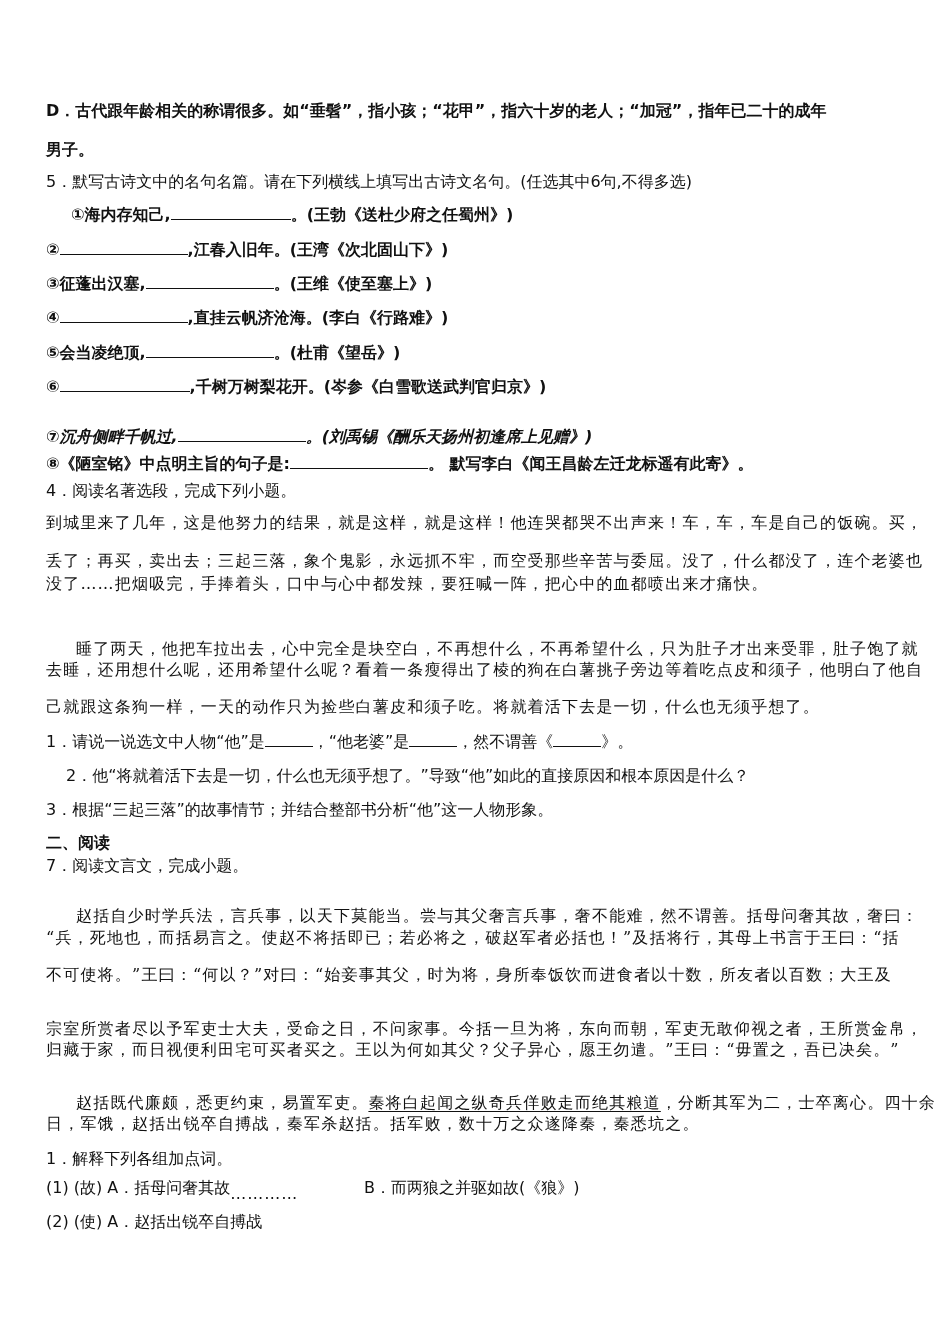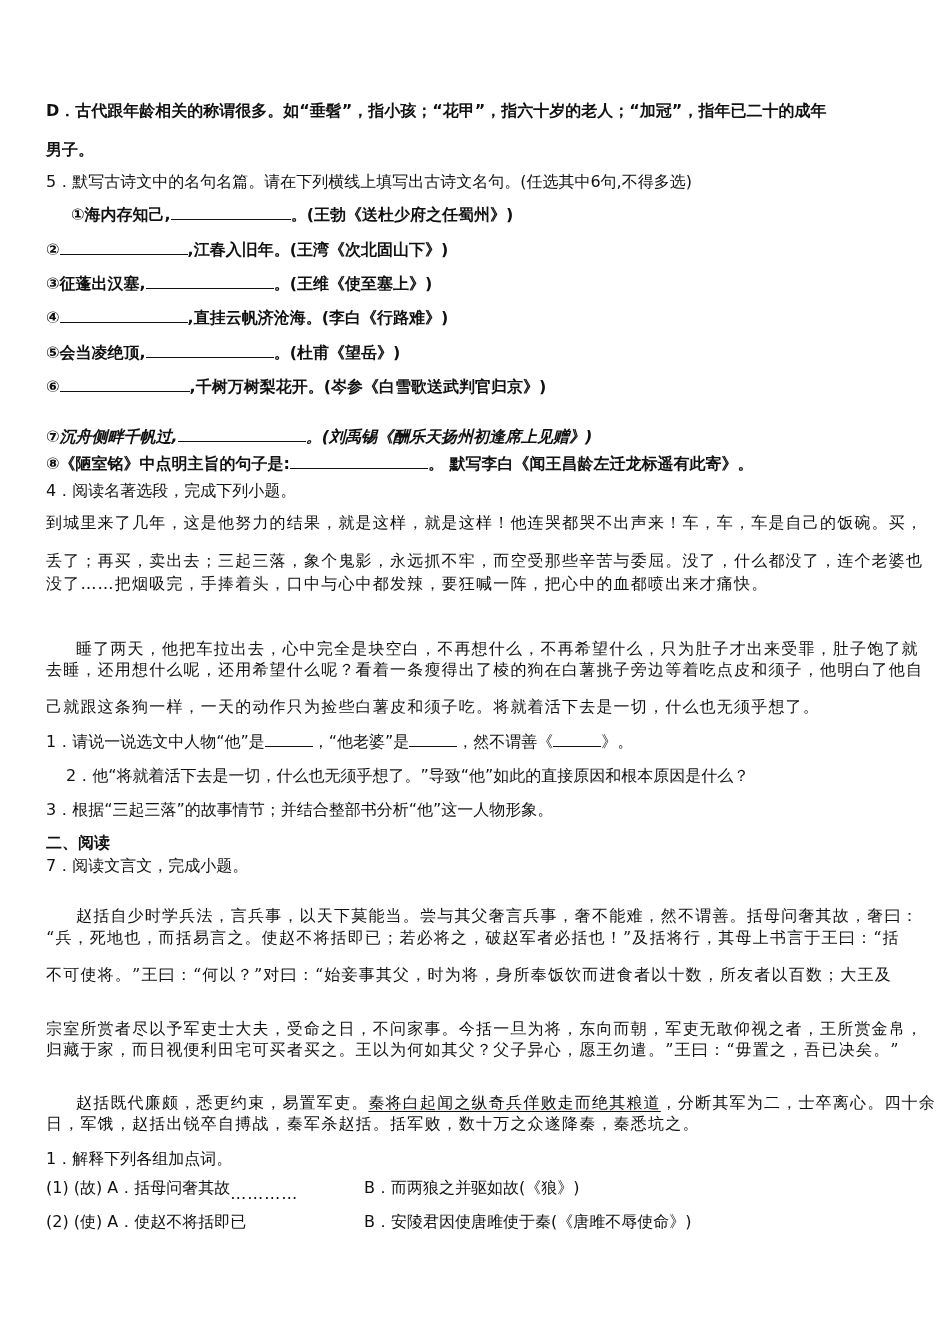--- a/index.html
+++ b/index.html
@@ -87,17 +87,16 @@
 
   <div class="line sans" style="top:1178px; width:860px;">
     <span>(1)</span>
     <span>(故)</span>
     <span>A．括母问奢其故</span><span class="dots">…………</span>
     <span class="colB">B．而两狼之并驱如故(《狼》)</span>
   </div>
   <div class="line sans" style="top:1212px; width:860px;">
     <span>(2)</span>
     <span>(使)</span>
-    <span>A．使赵不将括即已</span>
-    <span class="colB">B．安陵君因使唐雎使于秦(《唐雎不辱使命》)</span>
+    <span>A．赵括出锐卒自搏战</span>
   </div>
 
 </div>
 
 </body></html>

